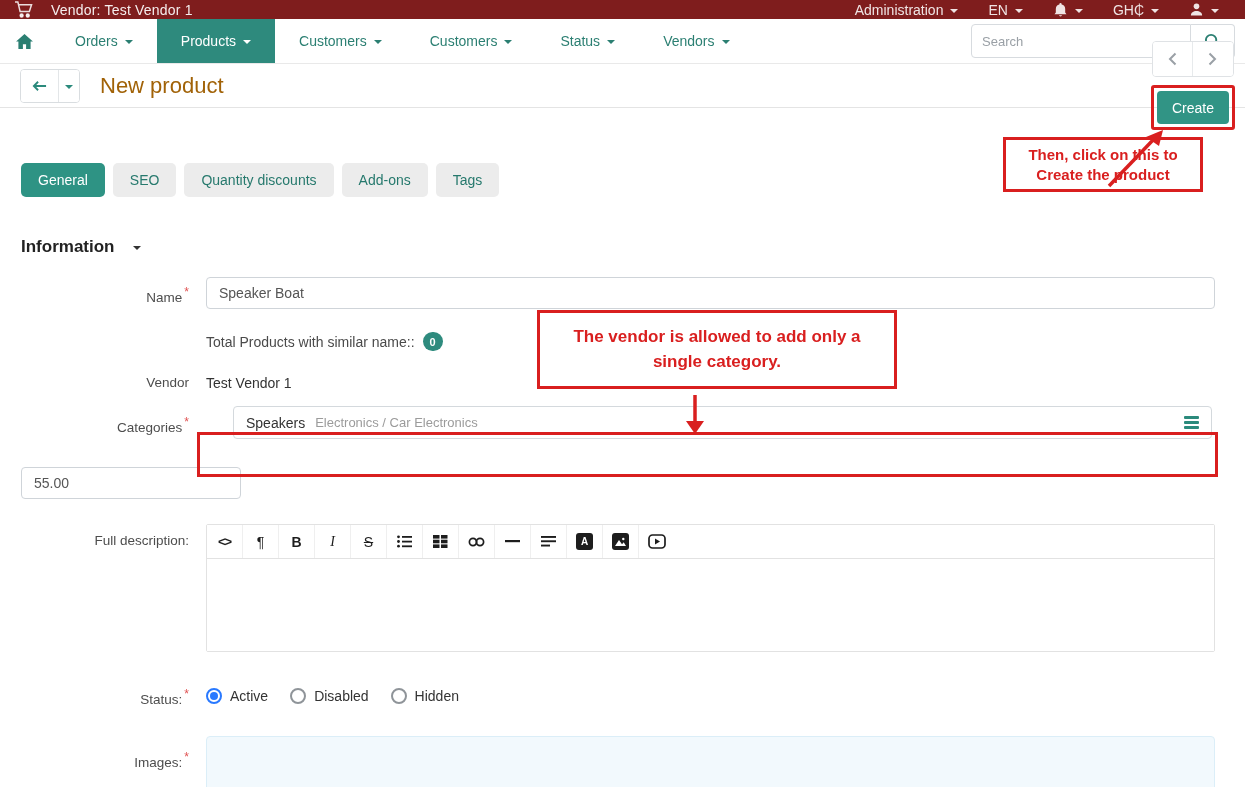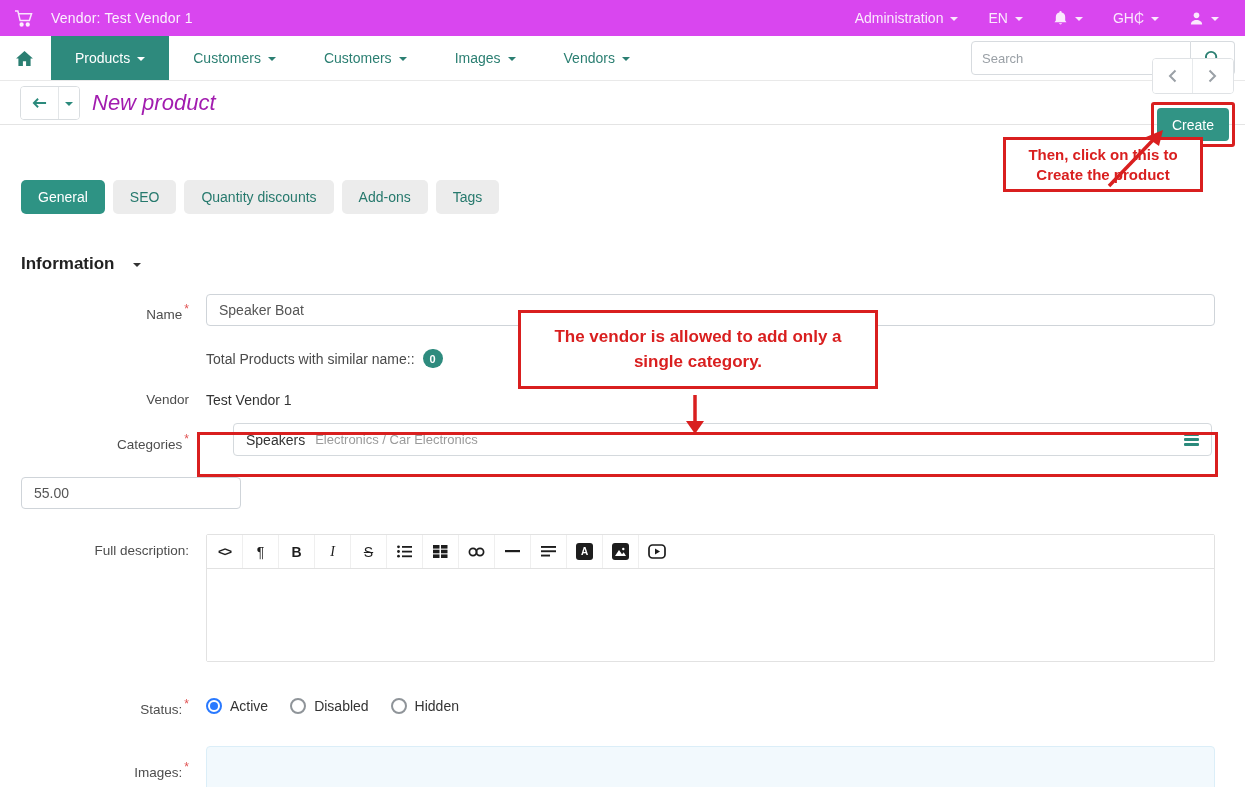--- a/index.html
+++ b/index.html
@@ -1,21 +1,21 @@
 <!DOCTYPE html>
 <html><head>
 <meta charset="utf-8">
 <style>
   * { margin:0; padding:0; box-sizing:border-box; }
   html,body { width:1245px; height:787px; }
   body { font-family:"Liberation Sans", sans-serif; background:#fff; overflow:hidden; }
   .page { position:relative; width:1245px; height:787px; background:#fff; }
 
   
-  .topbar { height:36px; background:#d946ef; display:flex; align-items:center; color:rgba(255,255,255,.92); font-size:14px; }
+  .topbar { height:19px; background:#7f1d1d; display:flex; align-items:center; color:rgba(255,255,255,.92); font-size:14px; }
   .topbar .cart { margin:0 18px 0 14px; display:flex; }
   .topbar .store-title { letter-spacing:.2px; }
   .topbar-right { margin-left:auto; display:flex; align-items:center; gap:30px; padding-right:26px; }
   .tb-item { display:flex; align-items:center; gap:7px; color:rgba(255,255,255,.88); cursor:pointer; }
   .caret { width:0; height:0; border-left:4px solid transparent; border-right:4px solid transparent; border-top:4px solid currentColor; display:inline-block; margin-top:2px; }
 
   
   .navbar { height:45px; background:#fff; border-bottom:1px solid #e9e9e9; display:flex; align-items:stretch; }
   .nav-home { display:flex; align-items:center; padding:0 18px 0 16px; color:#2b7f72; }
   .nav-item { display:flex; align-items:center; gap:7px; padding:0 24px; color:#2b7f72; font-size:14px; text-decoration:none; cursor:pointer; }
@@ -24,32 +24,32 @@
   .nav-search input { width:220px; height:34px; border:1px solid #d7dbdf; border-radius:4px 0 0 4px; padding:0 10px; font-size:13px; color:#555; outline:none; }
   .nav-search input::placeholder { color:#9aa0a6; }
   .nav-search .search-btn { width:44px; height:34px; border:1px solid #d7dbdf; border-left:none; border-radius:0 4px 4px 0; background:#fff; display:flex; align-items:center; justify-content:center; cursor:pointer; }
 
   
   .pagehead { height:44px; border-bottom:1px solid #e4e4e4; display:flex; align-items:center; padding:0 10px 0 20px; }
   .back-group { display:flex; border:1px solid #d9dde0; border-radius:4px; overflow:hidden; background:#fff; }
   .back-group .seg { height:32px; display:flex; align-items:center; justify-content:center; cursor:pointer; background:#fff; border:none; }
   .back-group .seg.arrow { width:38px; border-right:1px solid #e3e6e8; color:#2b8a7c; font-size:17px; }
   .back-group .seg.drop { width:20px; color:#2b8a7c; }
-  .page-title { font-size:22px; color:#a21caf; margin-left:12px; font-weight:400;font-style:italic; }
+  .page-title { font-size:22px; color:#a16207; margin-left:20px; font-weight:400; }
   .head-right { margin-left:auto; display:flex; align-items:center; gap:8px;flex-direction:column; }
   .pager { display:flex; border:1px solid #dfe2e5; border-radius:4px; overflow:hidden; }
   .pager .pg { width:40px; height:34px; background:#fff; display:flex; align-items:center; justify-content:center; border:none; cursor:pointer; }
   .pager .pg:first-child { border-right:1px solid #e7eaec; }
   .create-outline { border:3px solid #d91f1f; padding:3px; border-radius:3px; }
   .create-btn { background:#319485; color:#fff; border:none; border-radius:4px; height:33px; padding:0 15px; font-size:14px; cursor:pointer; font-family:"Liberation Sans",sans-serif; }
 
   
   .note { position:absolute; background:#fff; border:3px solid #d91f1f; color:#d91f1f; font-weight:700; text-align:center; z-index:20; }
   .note-create { left:1003px; top:137px; width:200px; font-size:15px; line-height:1.3; padding:5px 6px; }
-  .note-category { left:518px; top:310px; width:360px; font-size:17px; line-height:1.45; padding:12px 10px; }
+  .note-category { left:537px; top:310px; width:360px; font-size:17px; line-height:1.45; padding:12px 10px; }
   .anno-svg { position:absolute; z-index:21; pointer-events:none; }
   .cat-outline { position:absolute; left:197px; top:432px; width:1021px; height:45px; border:3px solid #d91f1f; z-index:15; pointer-events:none; }
 
   
   .content { padding:0 30px 0 21px; }
   .tabs { margin-top:55px; display:flex; gap:8px; }
   .tab { height:34px; display:flex; align-items:center; padding:0 17px; border-radius:5px; background:#ececec; color:#26796d; font-size:14px; cursor:pointer; }
   .tab.active { background:#2e9384; color:#ffffff; }
 
   
@@ -71,21 +71,21 @@
   .row-vendor .lbl { padding-top:0; }
   .vendor-val { font-size:14px; color:#333; }
   .row-categories { margin-top:12px;gap:24px; }
   .row-categories .lbl { padding-top:12px; }
   .cat-field { margin:3px; height:33px; border:1px solid #d4d9dd; border-radius:4px; background:#fff; display:flex; align-items:center; padding:0 12px; gap:10px; }
   .cat-chip { font-size:14px; color:#333; }
   .cat-path { font-size:13px; color:#9b9b9b; }
   .cat-menu { margin-left:auto; display:flex; flex-direction:column; gap:2px; cursor:pointer; }
   .cat-menu i { display:block; width:15px; height:3px; background:#2b8a7c; border-radius:1px; }
   .row-price { margin-top:18px; }
-  .price-input { width:220px; }
+  .price-input { width:220px;margin-top:7px; }
   .row-desc { margin-top:25px; }
   .row-desc .lbl { padding-top:9px; }
   .editor { border:1px solid #e2e2e2; border-radius:2px; }
   .toolbar { display:flex; background:#fff; border-bottom:1px solid #e2e2e2; }
   .tbtn { width:36px; height:33px; border:none; border-right:1px solid #efefef; background:#fff; display:flex; align-items:center; justify-content:center; font-size:14px; color:#1d1d1d; cursor:pointer; font-family:"Liberation Sans",sans-serif; }
   .tbtn:last-child { border-right:none; }
   .tbtn .b { font-weight:700; }
   .tbtn .i { font-style:italic; font-family:"Liberation Serif",serif; }
   .tbtn .s { text-decoration:line-through; }
   .tbtn .code { letter-spacing:-1px; font-weight:600; font-size:13px; }
@@ -151,34 +151,38 @@
       </span>
     </div>
   </div>
 
   <div class="navbar">
     <span class="nav-home">
       <svg width="17" height="15" viewBox="0 0 18 16" fill="#2b7f72">
         <path d="M9 0l9 8h-2.5v8h-4.8v-5H7.3v5H2.5V8H0z"></path>
       </svg>
     </span>
+    <a class="nav-item">
+        <span>Orders</span>
+        <span class="caret"></span>
+      </a>
     <a class="nav-item active">
         <span>Products</span>
         <span class="caret"></span>
       </a>
     <a class="nav-item">
         <span>Customers</span>
         <span class="caret"></span>
       </a>
     <a class="nav-item">
         <span>Customers</span>
         <span class="caret"></span>
       </a>
     <a class="nav-item">
-        <span>Images</span>
+        <span>Status</span>
         <span class="caret"></span>
       </a>
     <a class="nav-item">
         <span>Vendors</span>
         <span class="caret"></span>
       </a>
     <div class="nav-search">
       <input type="text" class="search-input" placeholder="Search" style="">
       <button class="search-btn">
         <svg width="17" height="17" viewBox="0 0 18 18" fill="none" stroke="#2b7f72" stroke-width="2">

